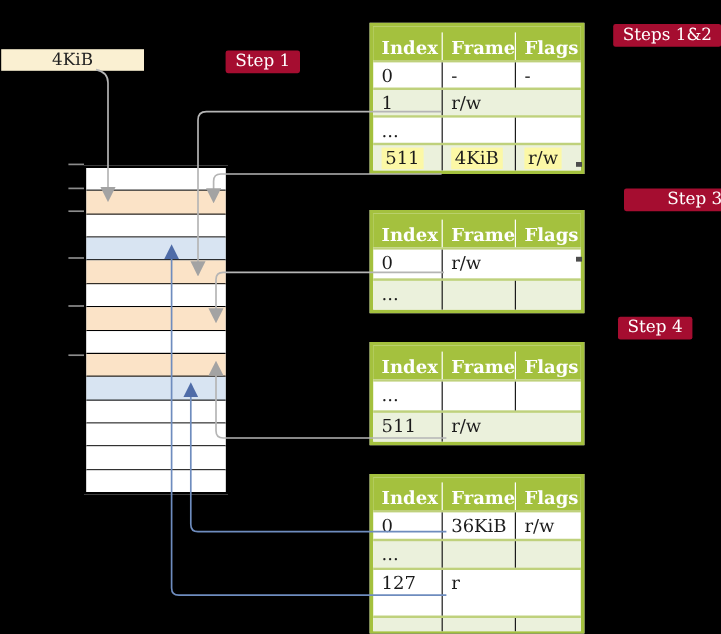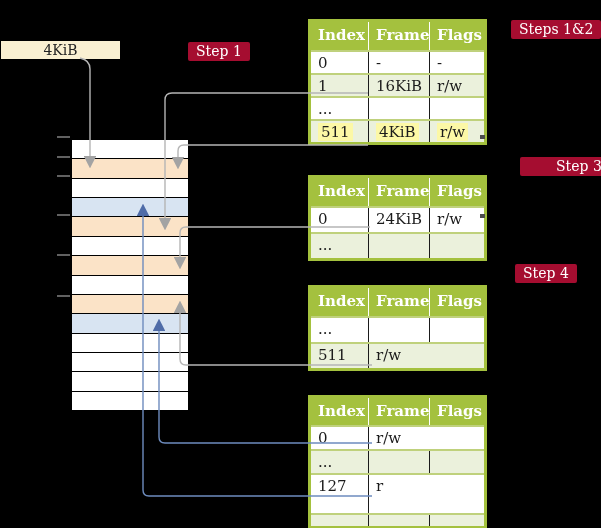--- a/index.html
+++ b/index.html
@@ -28,21 +28,21 @@
   .memcol{position:absolute;left:70px;top:138px;width:120px;height:274px;
     border:2px solid #000;background:#fff;display:flex;flex-direction:column;}
   .mrow{flex:1 1 auto;border-bottom:1px solid #000;}
   .mrow:last-child{border-bottom:none;}
 
   
   .ptable{position:absolute;border:3px solid var(--table-green);background:#fff;
     font-size:15px;color:#1b1b1b;}
   .prow{display:flex;}
   .prow + .prow{border-top:2px solid #bfd17c;}
-  .phead{background:var(--table-green);color:#fff;font-weight:bold;}
+  .phead{background:var(--table-green);color:#fff;font-weight:bold;align-items:flex-end;}
   .pcell{padding:1px 0 0 7px;overflow:hidden;line-height:20px;white-space:nowrap;}
   .c1{width:58px;}.c2{width:61px;}.c3{width:54px;}
   .prow:not(.phead) .c1,.prow:not(.phead) .c2{border-right:1px solid #1b1b1b;}
   .phead .c1,.phead .c2{border-right:1px solid #fff;}
   .phead .pcell{padding-top:3px;}
   .alt{background:var(--table-row-alt-green);}
   .hl{background:var(--highlight-yellow);padding:0 3px;}
 
   .overlay{position:absolute;left:0;top:0;pointer-events:none;}
   .conn-gray{fill:none;stroke:var(--connector-gray);stroke-width:1.4;}
@@ -83,21 +83,20 @@
     <div class="pcell c2">Frame</div>
     <div class="pcell c3">Flags</div>
   </div>
   <div class="prow" style="height:23px;">
     <div class="pcell c1">0</div>
     <div class="pcell c2">-</div>
     <div class="pcell c3">-</div>
   </div>
   <div class="prow alt" style="height:23px;">
     <div class="pcell c1">1</div>
-    <div class="pcell c2">16KiB</div>
     <div class="pcell c3">r/w</div>
   </div>
   <div class="prow" style="height:23px;">
     <div class="pcell c1">...</div>
     <div class="pcell c2"></div>
     <div class="pcell c3"></div>
   </div>
   <div class="prow alt" style="height:23px;">
     <div class="pcell c1"><span class="hl">511</span></div>
     <div class="pcell c2"><span class="hl">4KiB</span></div>
@@ -106,21 +105,20 @@
 </div>
 
 <div class="ptable" style="left:308px;top:175px;">
   <div class="prow phead" style="height:28px;">
     <div class="pcell c1">Index</div>
     <div class="pcell c2">Frame</div>
     <div class="pcell c3">Flags</div>
   </div>
   <div class="prow" style="height:26px;">
     <div class="pcell c1">0</div>
-    <div class="pcell c2">24KiB</div>
     <div class="pcell c3">r/w</div>
   </div>
   <div class="prow alt" style="height:26px;">
     <div class="pcell c1">...</div>
     <div class="pcell c2"></div>
     <div class="pcell c3"></div>
   </div>
 </div>
 
 <div class="ptable" style="left:308px;top:285px;">
@@ -141,20 +139,21 @@
 </div>
 
 <div class="ptable" style="left:308px;top:395px;">
   <div class="prow phead" style="height:27px;">
     <div class="pcell c1">Index</div>
     <div class="pcell c2">Frame</div>
     <div class="pcell c3">Flags</div>
   </div>
   <div class="prow" style="height:24px;">
     <div class="pcell c1">0</div>
+    <div class="pcell c2">36KiB</div>
     <div class="pcell c3">r/w</div>
   </div>
   <div class="prow alt" style="height:24px;">
     <div class="pcell c1">...</div>
     <div class="pcell c2"></div>
     <div class="pcell c3"></div>
   </div>
   <div class="prow" style="height:40px;">
     <div class="pcell c1">127</div>
     <div class="pcell c3">r</div>

